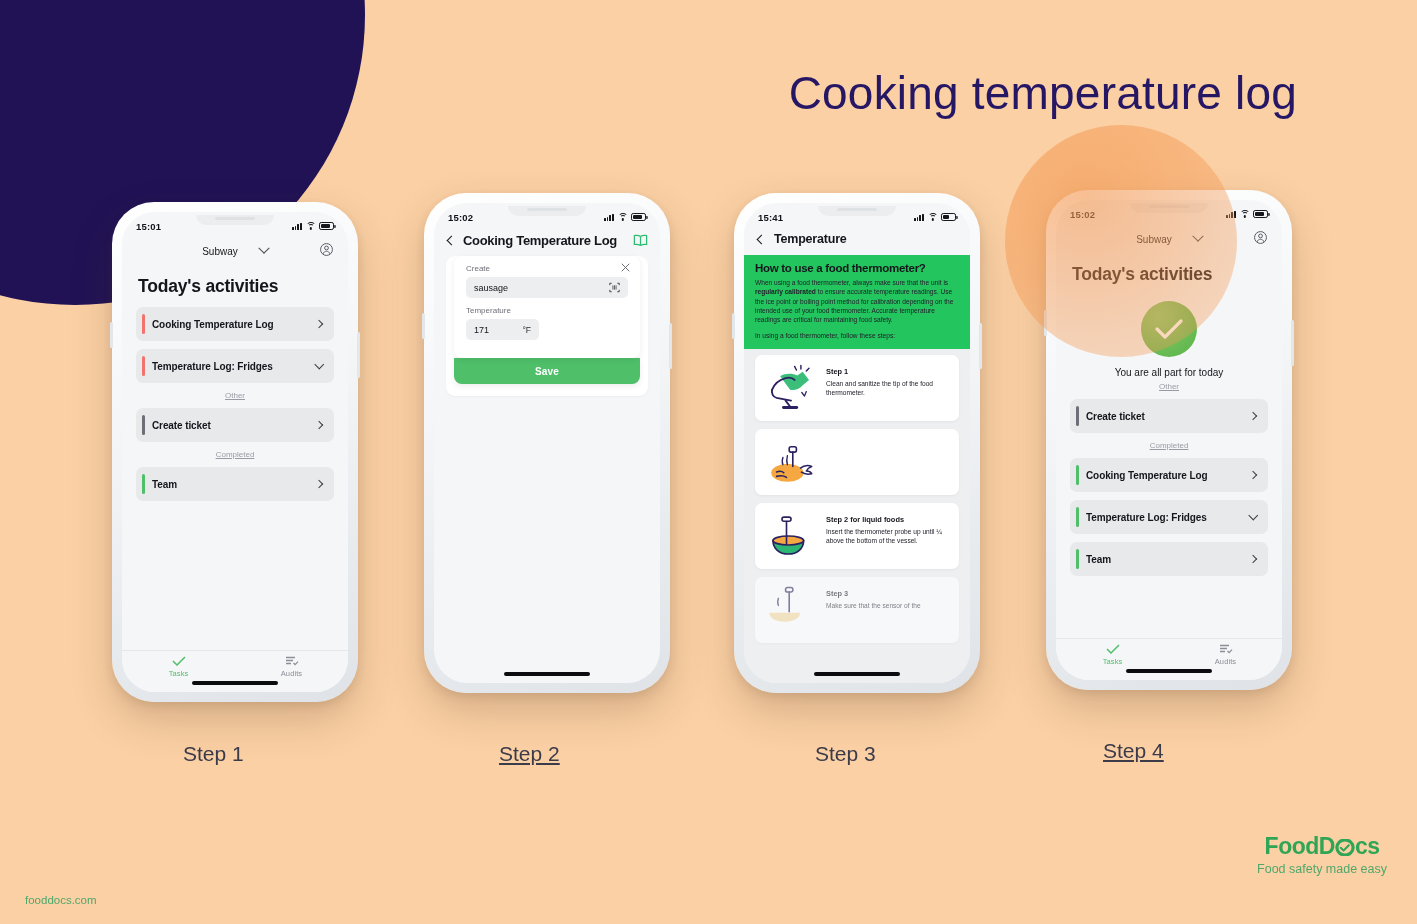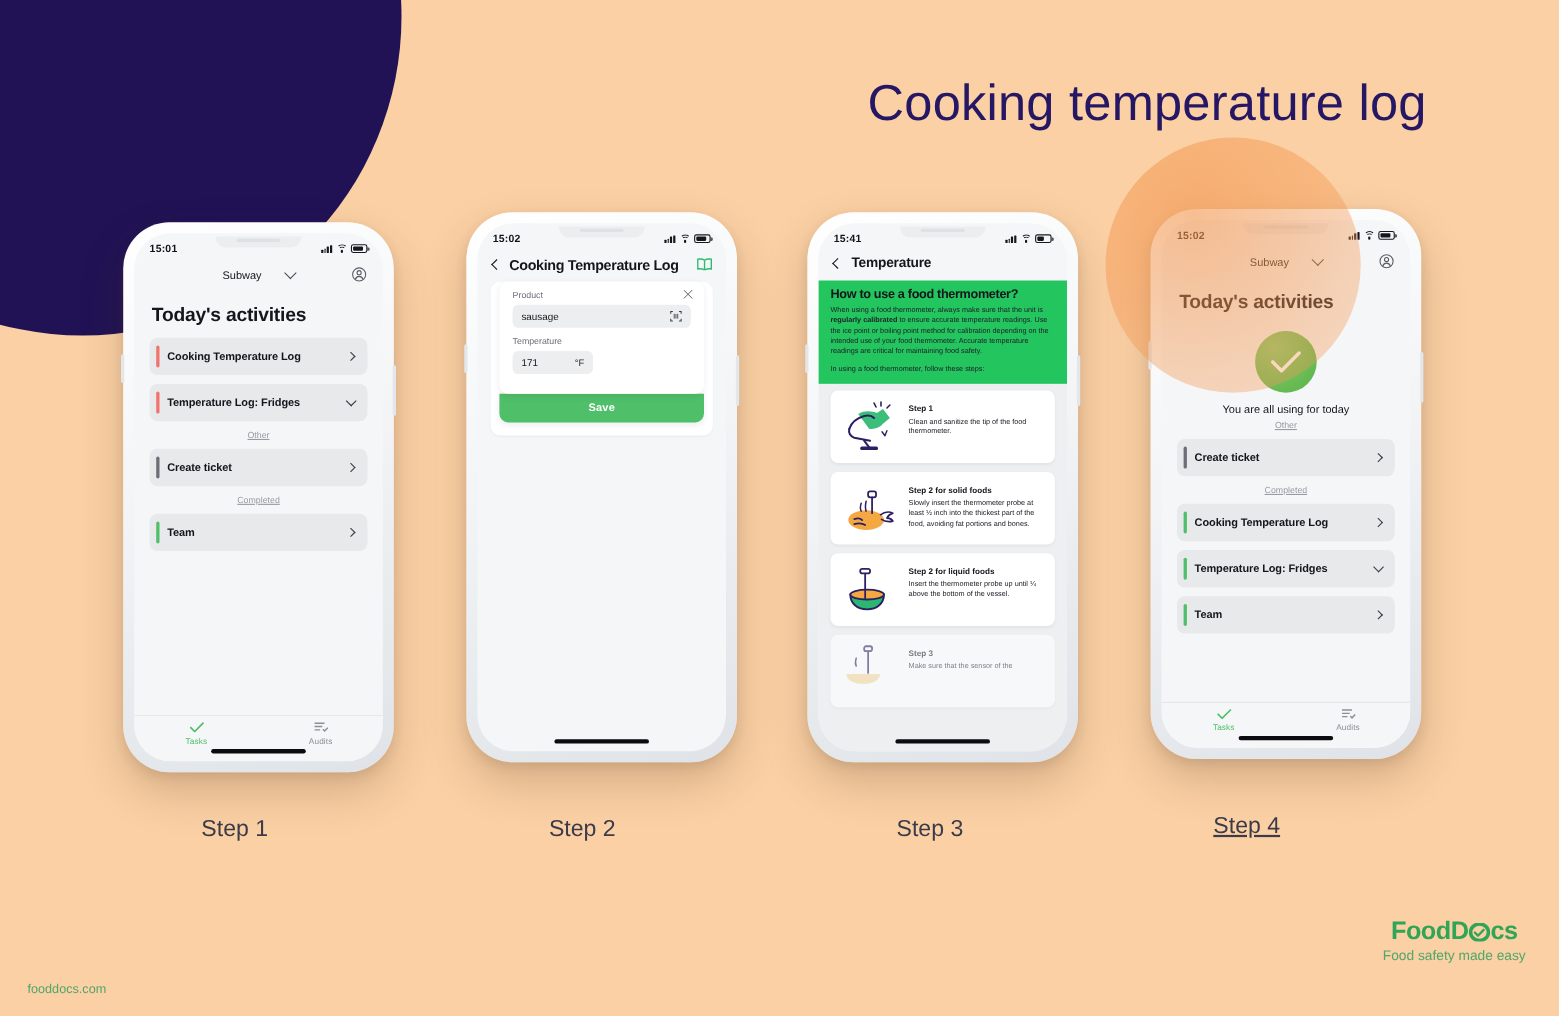--- a/index.html
+++ b/index.html
@@ -366,21 +366,21 @@
         <path d="M11 3.2v13"></path>
       </svg>
     </div>
 
     <div class="card-section">
 
       <div class="form-card">
         <svg class="close-x" viewBox="0 0 12 12" stroke="#5c5c66" stroke-width="1.2">
             <path d="M1 1l10 10M11 1L1 11"></path>
           </svg>
-        <div class="f-label">Product</div>
+        <div class="f-label">Create</div>
         <div class="f-input">
           <span class="f-value">sausage</span>
           <svg width="11" height="11" viewBox="0 0 14 14" fill="none" stroke="#3b3b45" stroke-width="1.2">
             <path d="M1 4V1.6h2.4M13 4V1.6h-2.4M1 10v2.4h2.4M13 10v2.4h-2.4"></path>
             <path d="M5 4.3v5.4M7 4.3v5.4M9 4.3v5.4" stroke-width="1"></path>
           </svg>
         </div>
         <div class="f-label">Temperature</div>
         <div class="f-input f-input-small">
           <span class="f-value">171</span>
@@ -451,24 +451,20 @@
 
       <div class="step-card">
         <svg class="step-ill" viewBox="0 0 60 54">
           <ellipse cx="26" cy="39" rx="18" ry="10" fill="#F5A841"></ellipse>
           <path d="M40 34c4-3 9-4 13-2-3 1-5 3-6 5 3 0 5 1 6 3-4 1-9 0-12-2" fill="none" stroke="#2B2160" stroke-width="1.7" stroke-linejoin="round"></path>
           <path d="M14 38c3-1 6-1 8 1M14 43c4-1 8-1 11 1" stroke="#2B2160" stroke-width="1.8" stroke-linecap="round" fill="none"></path>
           <rect x="28" y="10" width="8" height="6" rx="2" fill="none" stroke="#2B2160" stroke-width="1.8"></rect>
           <path d="M32 16v16" stroke="#2B2160" stroke-width="1.8" stroke-linecap="round"></path>
           <path d="M21 22c-1 3-1 6 0 8M26 20c-1 4-1 7 0 10" stroke="#2B2160" stroke-width="1.5" stroke-linecap="round" fill="none"></path>
         </svg>
-        <div class="step-txt">
-          <div class="step-t">Step 2 for solid foods</div>
-          <div class="step-d">Slowly insert the thermometer probe at least ½ inch into the thickest part of the food, avoiding fat portions and bones.</div>
-        </div>
       </div>
 
       <div class="step-card">
         <svg class="step-ill" viewBox="0 0 60 54">
           <path d="M10 32h34c0 9-7 15-17 15s-17-6-17-15z" fill="#2BB673" stroke="#2B2160" stroke-width="1.9" stroke-linejoin="round"></path>
           <ellipse cx="27" cy="32" rx="17" ry="5" fill="#F5A841" stroke="#2B2160" stroke-width="1.9"></ellipse>
           <rect x="20" y="6" width="10" height="4.6" rx="2.2" fill="none" stroke="#2B2160" stroke-width="1.8"></rect>
           <path d="M25 11v25" stroke="#2B2160" stroke-width="1.8" stroke-linecap="round"></path>
         </svg>
         <div class="step-txt">
@@ -532,21 +528,21 @@
       </svg>
     </div>
 
     <div class="page-title">Today's activities</div>
 
     <div class="done-circle">
       <svg width="30" height="22" viewBox="0 0 30 22" fill="none" stroke="#ffffff" stroke-width="3.2" stroke-linecap="round" stroke-linejoin="round">
           <path d="M3 11l8 8L27 3"></path>
         </svg>
     </div>
-    <div class="done-text">You are all using for today</div>
+    <div class="done-text">You are all part for today</div>
 
     <div class="task-list">
       <div class="group-label">Other</div>
 
       <div class="task-row">
         <span class="bar bar-gray"></span>
         <span class="task-label">Create ticket</span>
         <span class="chev-r"></span>
       </div>
 
@@ -584,21 +580,21 @@
         <span class="tab-lbl">Audits</span>
       </div>
     </div>
     <div class="home-ind"></div>
   </div>
 </div>
 
 <div class="bg-peach-circle"></div>
 
 <div class="step-caption" style="left:183px; top:742px;">Step 1</div>
-<div class="step-caption" style="left:499px; top:742px;">Step 2</div>
+<div class="step-caption" style="left:499px; top:742px;text-decoration:underline;">Step 2</div>
 <div class="step-caption" style="left:815px; top:742px;">Step 3</div>
 <div class="step-caption" style="left:1103px; top:739px;text-decoration:underline;">Step 4</div>
 
 <div class="foot-url">fooddocs.com</div>
 <div class="foot-brand">
   <div class="brand-logo"><span>FoodD</span><span style="position:relative;display:inline-block;width:20px;height:17px;vertical-align:-2px;"><svg viewBox="0 0 20 18" style="position:absolute;left:0;top:0;width:20px;height:17px;">
           <ellipse cx="10" cy="9" rx="8.6" ry="8" fill="none" stroke="#30A556" stroke-width="3.4"></ellipse>
           <path d="M5.5 9.3l3 3 5.5-5.6" fill="none" stroke="#30A556" stroke-width="2.2" stroke-linecap="round" stroke-linejoin="round"></path>
         </svg></span><span>cs</span></div>
   <div class="brand-tag">Food safety made easy</div>

